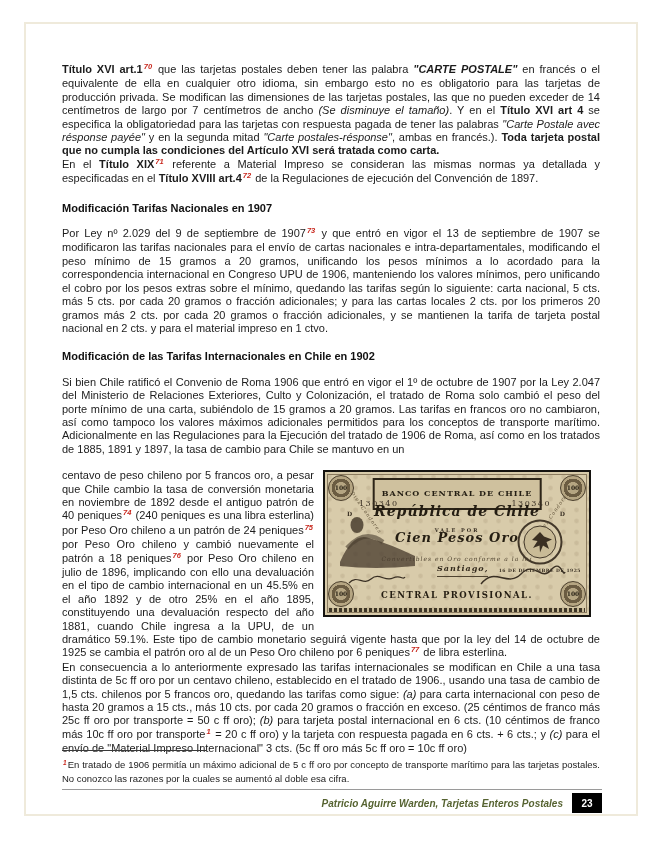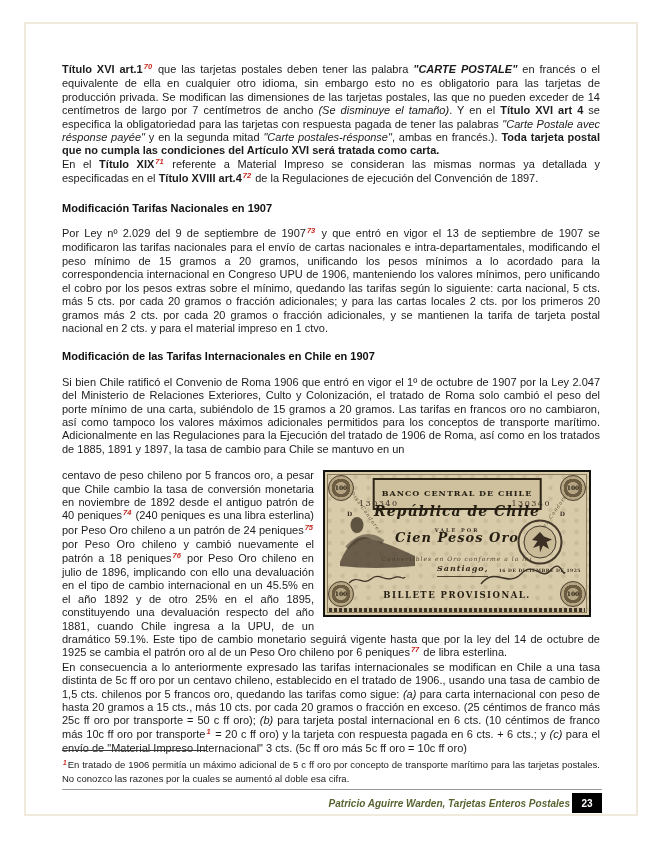--- a/index.html
+++ b/index.html
@@ -111,21 +111,21 @@
     background:repeating-linear-gradient(90deg,#3d3425 0 3px, #c7b995 3px 5px);
   }
   
   .footnote-block { position:absolute; left:62px; top:750px; width:538px; }
   .footnote-rule { width:145px; border-top:1px solid #3a3a3a; margin-bottom:8px; }
   .footnote-text { font-size:9.5px; line-height:12.5px; color:#222; text-align:justify; }
   .footnote-text .seg-sup { font-size:6.5px; top:-3px; }
   .page-footer {
     position:absolute; left:62px; top:789px; width:540px;
     border-top:1px solid #9a9a9a; padding-top:3px;
-    display:flex; justify-content:flex-end; align-items:center; gap:2px;
+    display:flex; justify-content:flex-end; align-items:center; gap:9px;
   }
   .footer-author { font-size:10px; font-weight:bold; font-style:italic; color:#566331; }
   .page-number-badge {
     width:30px; height:20px; background:#000000; color:#ffffff;
     font-size:10px; font-weight:bold;
     display:flex; align-items:center; justify-content:center;
   }
 </style>
 </head>
 <body>
@@ -133,21 +133,21 @@
 <div class="page-frame"></div>
 
 <div class="content">
 
   <p><span class="seg-b">Título XVI art.1</span><span class="seg-sup">70</span><span> que las tarjetas postales deben tener las palabra </span><span class="seg-bi">"CARTE POSTALE"</span><span> en francés o el equivalente de ella en cualquier otro idioma, sin embargo esto no es obligatorio para las tarjetas de producción privada. Se modifican las dimensiones de las tarjetas postales, las que no pueden exceder de 14 centímetros de largo por 7 centímetros de ancho </span><span class="seg-i">(Se disminuye el tamaño)</span><span>. Y en el </span><span class="seg-b">Título XVI art 4</span><span> se especifica la obligatoriedad para las tarjetas con respuesta pagada de tener las palabras </span><span class="seg-i">"Carte Postale avec résponse payée"</span><span> y en la segunda mitad </span><span class="seg-i">"Carte postales-résponse"</span><span>, ambas en francés.). </span><span class="seg-b">Toda tarjeta postal que no cumpla las condiciones del Artículo XVI será tratada como carta.</span><br><span>En el </span><span class="seg-b">Título XIX</span><span class="seg-sup">71</span><span> referente a Material Impreso se consideran las mismas normas ya detallada y especificadas en el </span><span class="seg-b">Título XVIII art.4</span><span class="seg-sup">72</span><span> de la Regulaciones de ejecución del Convención de 1897.</span></p>
 
   <h3 class="doc-heading">Modificación Tarifas Nacionales en 1907</h3>
 
   <p><span>Por Ley nº 2.029 del 9 de septiembre de 1907</span><span class="seg-sup">73</span><span> y que entró en vigor el 13 de septiembre de 1907 se modificaron las tarifas nacionales para el envío de cartas nacionales e intra-departamentales, modificando el peso mínimo de 15 gramos a 20 gramos, unificando los pesos mínimos a lo acordado para la correspondencia internacional en Congreso UPU de 1906, manteniendo los valores mínimos, pero unificando el cobro por los pesos extras sobre el mínimo, quedando las tarifas según lo siguiente: carta nacional, 5 cts. más 5 cts. por cada 20 gramos o fracción adicionales; y para las cartas locales 2 cts. por los primeros 20 gramos más 2 cts. por cada 20 gramos o fracción adicionales, y se mantienen la tarifa de tarjeta postal nacional en 2 cts. y para el material impreso en 1 ctvo.</span></p>
 
-  <h3 class="doc-heading">Modificación de las Tarifas Internacionales en Chile en 1907</h3>
+  <h3 class="doc-heading">Modificación de las Tarifas Internacionales en Chile en 1902</h3>
 
   <p><span>Si bien Chile ratificó el Convenio de Roma 1906 que entró en vigor el 1º de octubre de 1907 por la Ley 2.047 del Ministerio de Relaciones Exteriores, Culto y Colonización, el tratado de Roma solo cambió el peso del porte mínimo de una carta, subiéndolo de 15 gramos a 20 gramos. Las tarifas en francos oro no cambiaron, así como tampoco los valores máximos adicionales permitidos para los conceptos de transporte marítimo. Adicionalmente en las Regulaciones para la Ejecución del tratado de 1906 de Roma, así como en los tratados de 1885, 1891 y 1897, la tasa de cambio para Chile se mantuvo en un</span></p>
 
   <div>
     <div class="banknote">
       <div class="note-inner"></div>
 
       <div class="note-corner tl">
           <span>100</span>
         </div>
@@ -198,21 +198,21 @@
         <svg width="60" height="16" viewBox="0 0 60 16">
           <path d="M2 11 C10 2 16 14 24 7 S38 10 46 6 S56 9 58 5" stroke="#3a3024" stroke-width="1.2" fill="none"></path>
         </svg>
       </div>
       <div class="note-sig right">
         <svg width="90" height="26" viewBox="0 0 90 26">
           <path d="M4 20 C18 2 30 24 44 10 S64 18 74 6 S86 14 88 8" stroke="#3a3024" stroke-width="1.4" fill="none"></path>
         </svg>
       </div>
 
-      <div class="note-provisional">BILLETE PROVISIONAL.</div>
+      <div class="note-provisional">CENTRAL PROVISIONAL.</div>
       <div class="note-bottomband"></div>
     </div>
 
     <p class="cont"><span>centavo de peso chileno por 5 francos oro, a pesar que Chile cambio la tasa de conversión monetaria en noviembre de 1892 desde el antiguo patrón de 40 peniques</span><span class="seg-sup">74</span><span> (240 peniques es una libra esterlina) por Peso Oro chileno a un patrón de 24 peniques</span><span class="seg-sup">75</span><span> por Peso Oro chileno y cambió nuevamente el patrón a 18 peniques</span><span class="seg-sup">76</span><span> por Peso Oro chileno en julio de 1896, implicando con ello una devaluación en el tipo de cambio internacional en un 45.5% en el año 1892 y de otro 25% en el año 1895, constituyendo una devaluación respecto del año 1881, cuando Chile ingresa a la UPU, de un dramático 59.1%. Este tipo de cambio monetario seguirá vigente hasta que por la ley del 14 de octubre de 1925 se cambia el patrón oro al de un Peso Oro chileno por 6 peniques</span><span class="seg-sup">77</span><span> de libra esterlina.</span></p>
     <p class="cont"><span>En consecuencia a lo anteriormente expresado las tarifas internacionales se modifican en Chile a una tasa distinta de 5c ff oro por un centavo chileno, establecido en el tratado de 1906., usando una tasa de cambio de 1,5 cts. chilenos por 5 francos oro, quedando las tarifas como sigue: </span><span class="seg-i">(a)</span><span> para carta internacional con peso de hasta 20 gramos a 15 cts., más 10 cts. por cada 20 gramos o fracción en exceso. (25 céntimos de franco más 25c ff oro por transporte = 50 c ff oro); </span><span class="seg-i">(b)</span><span> para tarjeta postal internacional en 6 cts. (10 céntimos de franco más 10c ff oro por transporte</span><span class="seg-sup">1</span><span> = 20 c ff oro) y  la tarjeta con respuesta pagada en 6 cts. + 6 cts.; y </span><span class="seg-i">(c)</span><span> para el envío de "Material Impreso Internacional" 3 cts. (5c ff oro más 5c ff oro = 10c ff oro)</span></p>
   </div>
 
 </div>
 
 <div class="footnote-block">

